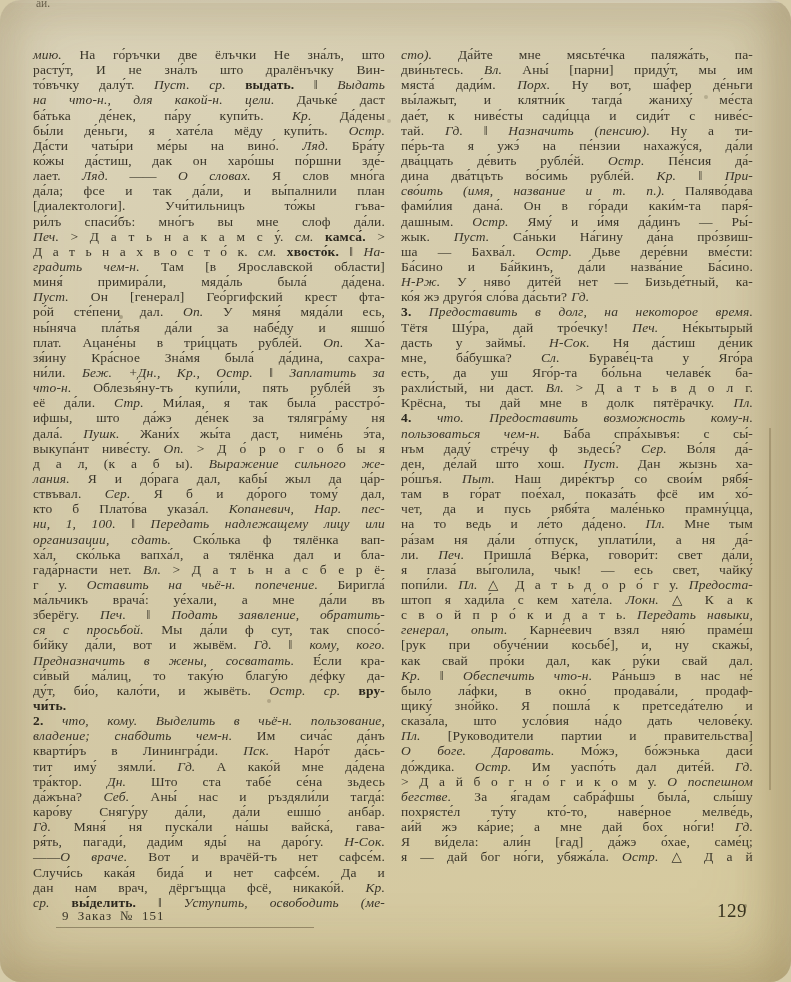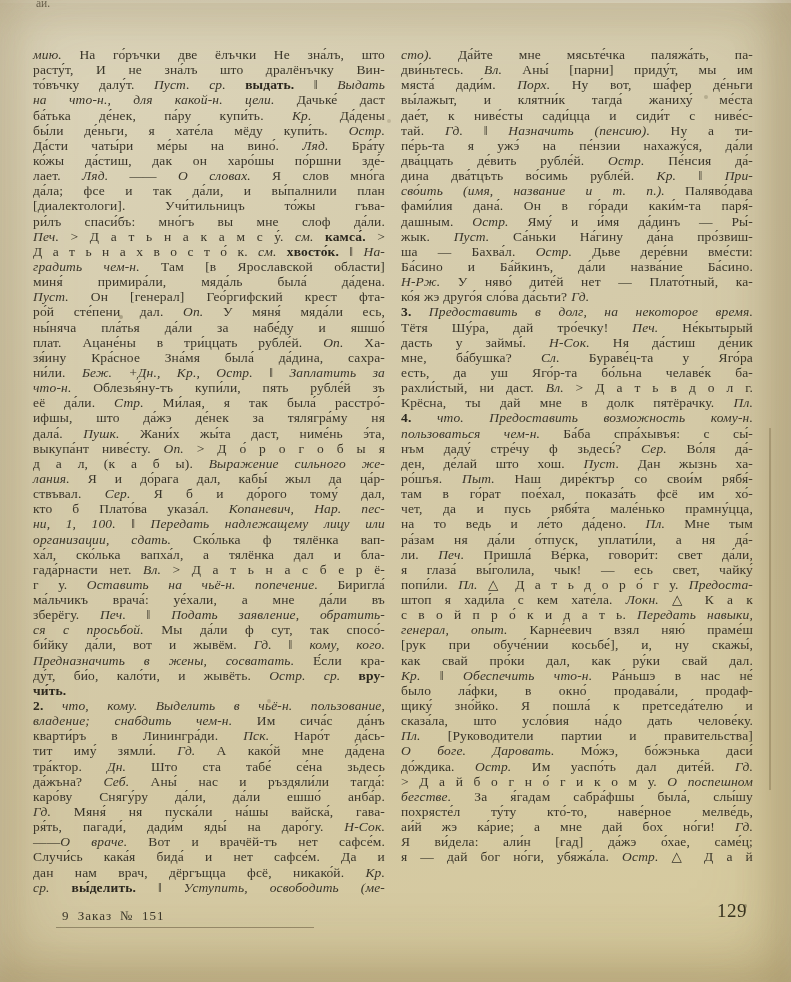--- a/index.html
+++ b/index.html
@@ -4,20 +4,21 @@
 <style>
   html,body{margin:0;padding:0;}
   body{
     width:791px;height:982px;position:relative;overflow:hidden;
     font-family:"Liberation Serif","DejaVu Serif",serif;
     background:#d5cba9;
   }
   .page{
     position:absolute;inset:0;overflow:hidden;
     background:linear-gradient(155deg,#ddd6bd 0%,#d6cdae 30%,#d3c8a4 62%,#d7cb9e 100%);
+    border-radius:21px;
   }
   .page::after{
     content:"";position:absolute;inset:0;pointer-events:none;
     box-shadow:inset 0 0 85px rgba(128,108,66,.26),
                inset -14px 0 42px rgba(118,98,58,.20),
                inset 0 -20px 55px rgba(142,116,60,.22),
                inset 0 6px 18px rgba(246,243,230,.35);
   }
   .top-edge{position:absolute;top:0;left:0;right:0;height:3px;
     background:linear-gradient(90deg,rgba(240,236,220,.25),rgba(248,246,236,.8));}
@@ -88,20 +89,21 @@
         <div class="line"><span class="seg-i">ни, 1, 100.</span><span class="seg-n"> ‖ </span><span class="seg-i">Передать надлежащему лицу или</span></div>
         <div class="line"><span class="seg-i">организации, сдать.</span><span class="seg-n"> Ско́лька ф тялёнка вап-</span></div>
         <div class="line"><span class="seg-n">ха́л, ско́лька вапха́л, а тялёнка дал и бла-</span></div>
         <div class="line"><span class="seg-n">гада́рнасти нет. </span><span class="seg-i">Вл.</span><span class="seg-n"> &gt; Д а т ь  н а  с б е р ё-</span></div>
         <div class="line"><span class="seg-n">г у. </span><span class="seg-i">Оставить на чьё-н. попечение.</span><span class="seg-n"> Биригла́</span></div>
         <div class="line"><span class="seg-n">ма́льчикъ врача́: уе́хали, а мне да́ли въ</span></div>
         <div class="line"><span class="seg-n">зберёгу. </span><span class="seg-i">Печ.</span><span class="seg-n"> ‖ </span><span class="seg-i">Подать заявление, обратить-</span></div>
         <div class="line"><span class="seg-i">ся с просьбой.</span><span class="seg-n"> Мы да́ли ф сут, так спосо́-</span></div>
         <div class="line"><span class="seg-n">би́йку да́ли, вот и жывём. </span><span class="seg-i">Гд.</span><span class="seg-n"> ‖ </span><span class="seg-i">кому, кого.</span></div>
         <div class="line"><span class="seg-i">Предназначить в жены, сосватать.</span><span class="seg-n"> Е́сли кра-</span></div>
+        <div class="line"><span class="seg-n">си́вый ма́лиц, то таку́ю благу́ю де́фку да-</span></div>
         <div class="line"><span class="seg-n">ду́т, би́о, кало́ти, и жывёть. </span><span class="seg-i">Остр. ср. </span><span class="seg-b">вру-</span></div>
         <div class="line short"><span class="seg-b">чи́ть.</span></div>
         <div class="line"><span class="seg-b">2. </span><span class="seg-i">что, кому. Выделить в чьё-н. пользование,</span></div>
         <div class="line"><span class="seg-i">владение; снабдить чем-н.</span><span class="seg-n"> Им сича́с да́нъ</span></div>
         <div class="line"><span class="seg-n">кварти́ръ в Линингра́ди. </span><span class="seg-i">Пск.</span><span class="seg-n"> Наро́т да́сь-</span></div>
         <div class="line"><span class="seg-n">тит иму́ зямли́. </span><span class="seg-i">Гд.</span><span class="seg-n"> А како́й мне да́дена</span></div>
         <div class="line"><span class="seg-n">тра́ктор. </span><span class="seg-i">Дн.</span><span class="seg-n"> Што ста табе́ се́на зьдесь</span></div>
         <div class="line"><span class="seg-n">да́жъна? </span><span class="seg-i">Себ.</span><span class="seg-n"> Аны́ нас и ръздяли́ли тагда́:</span></div>
         <div class="line"><span class="seg-n">каро́ву Снягу́ру да́ли, да́ли ешшо́ анба́р.</span></div>
         <div class="line"><span class="seg-i">Гд.</span><span class="seg-n"> Мяня́ ня пуска́ли на́шы вайска́, гава-</span></div>
@@ -120,21 +122,21 @@
         <div class="line"><span class="seg-n">тай. </span><span class="seg-i">Гд.</span><span class="seg-n"> ‖ </span><span class="seg-i">Назначить (пенсию).</span><span class="seg-n"> Ну а ти-</span></div>
         <div class="line"><span class="seg-n">пе́рь-та я ужэ́ на пе́нзии нахажу́ся, да́ли</span></div>
         <div class="line"><span class="seg-n">два́ццать де́вить рубле́й. </span><span class="seg-i">Остр.</span><span class="seg-n"> Пе́нсия да́-</span></div>
         <div class="line"><span class="seg-n">дина два́тцъть во́симь рубле́й. </span><span class="seg-i">Кр.</span><span class="seg-n"> ‖ </span><span class="seg-i">При-</span></div>
         <div class="line"><span class="seg-i">сво́ить (имя, название и т. п.).</span><span class="seg-n"> Паляво́дава</span></div>
         <div class="line"><span class="seg-n">фами́лия дана́. Он в го́ради каки́м-та паря́-</span></div>
         <div class="line"><span class="seg-n">дашным. </span><span class="seg-i">Остр.</span><span class="seg-n"> Яму́ и и́мя да́динъ — Ры́-</span></div>
         <div class="line"><span class="seg-n">жык. </span><span class="seg-i">Пуст.</span><span class="seg-n"> Са́ньки На́гину да́на про́звиш-</span></div>
         <div class="line"><span class="seg-n">ша — Бахва́л. </span><span class="seg-i">Остр.</span><span class="seg-n"> Дьве дере́вни вме́сти:</span></div>
         <div class="line"><span class="seg-n">Ба́сино и Ба́йкинъ, да́ли назва́ние Ба́сино.</span></div>
-        <div class="line"><span class="seg-i">Н-Рж.</span><span class="seg-n"> У няво́ дите́й нет — Плато́тный, ка-</span></div>
+        <div class="line"><span class="seg-i">Н-Рж.</span><span class="seg-n"> У няво́ дите́й нет — Бизьде́тный, ка-</span></div>
         <div class="line short"><span class="seg-n">ко́я жэ друго́я сло́ва да́сьти? </span><span class="seg-i">Гд.</span></div>
         <div class="line"><span class="seg-b">3. </span><span class="seg-i">Предоставить в долг, на некоторое время.</span></div>
         <div class="line"><span class="seg-n">Тётя Шу́ра, дай тро́ечку! </span><span class="seg-i">Печ.</span><span class="seg-n"> Не́кытырый</span></div>
         <div class="line"><span class="seg-n">дасть у займы́. </span><span class="seg-i">Н-Сок.</span><span class="seg-n"> Ня да́стиш де́ник</span></div>
         <div class="line"><span class="seg-n">мне, ба́бушка? </span><span class="seg-i">Сл.</span><span class="seg-n"> Бураве́ц-та у Яго́ра</span></div>
         <div class="line"><span class="seg-n">есть, да уш Яго́р-та бо́льна челаве́к ба-</span></div>
         <div class="line"><span class="seg-n">рахли́стый, ни даст. </span><span class="seg-i">Вл.</span><span class="seg-n"> &gt; Д а т ь  в  д о л г.</span></div>
         <div class="line"><span class="seg-n">Крёсна, ты дай мне в долк пятёрачку. </span><span class="seg-i">Пл.</span></div>
         <div class="line"><span class="seg-b">4. </span><span class="seg-i">что. Предоставить возможность кому-н.</span></div>
         <div class="line"><span class="seg-i">пользоваться чем-н.</span><span class="seg-n"> Ба́ба спра́хывъя: с сы́-</span></div>

